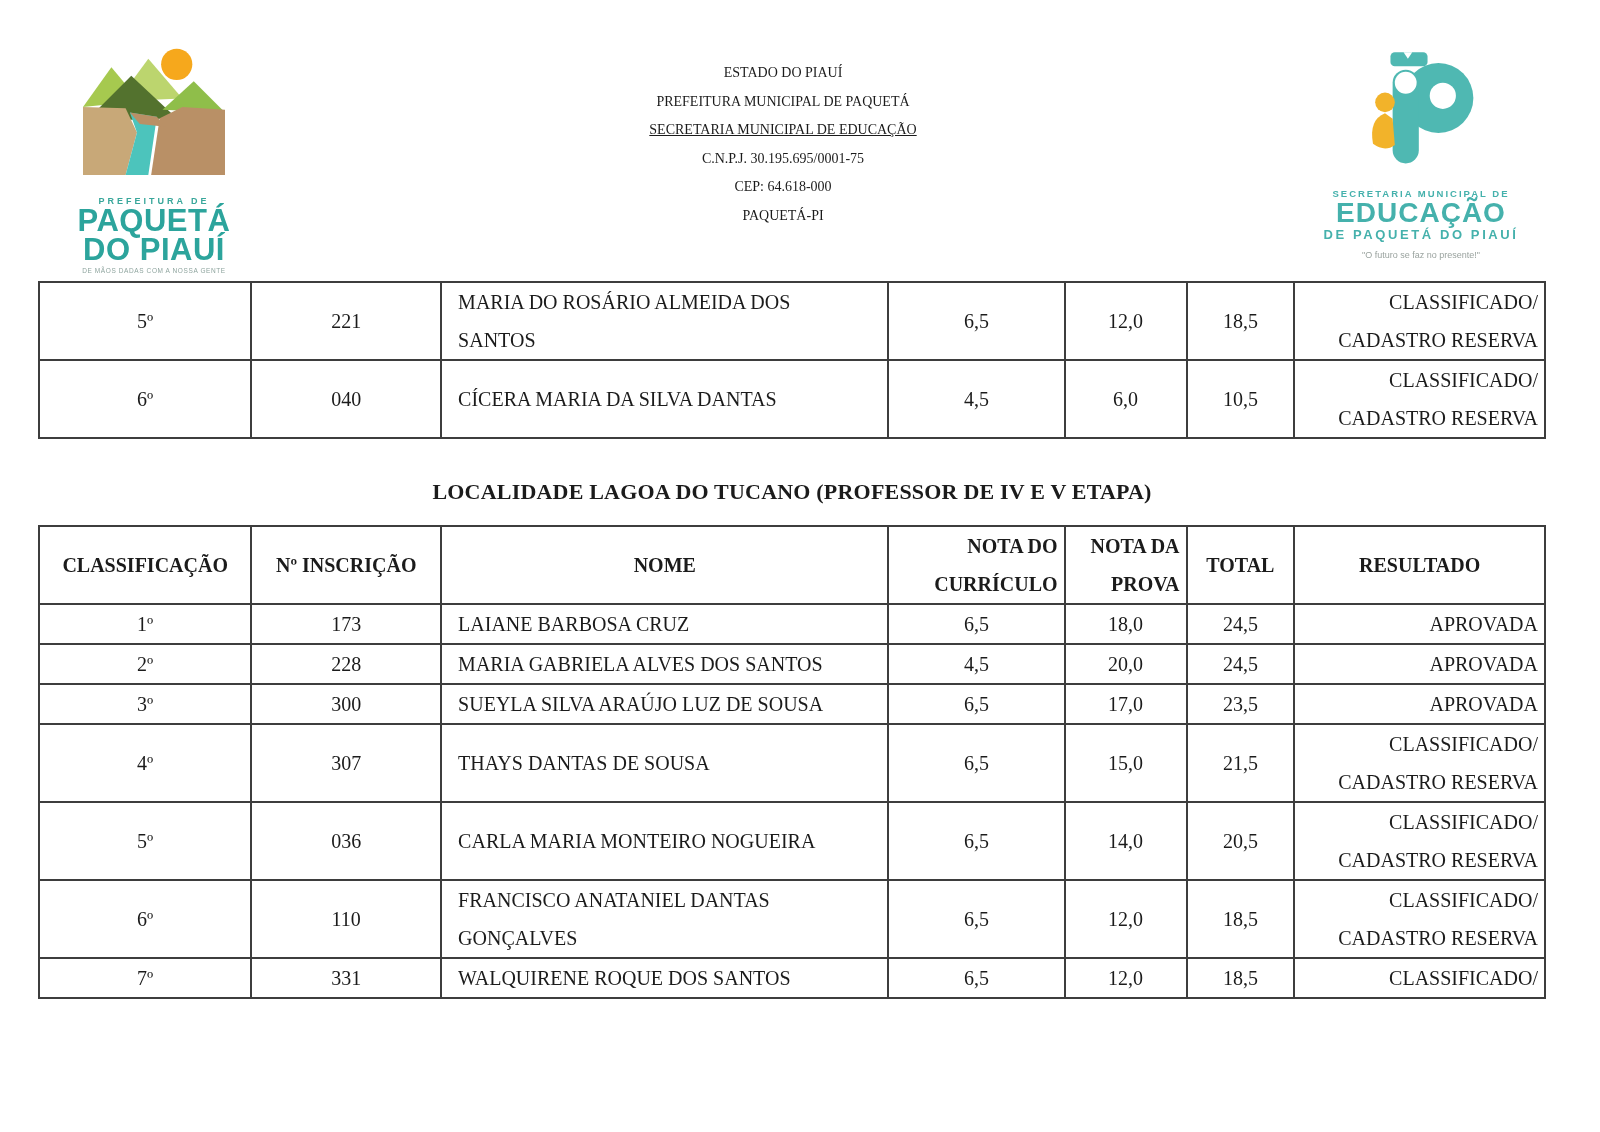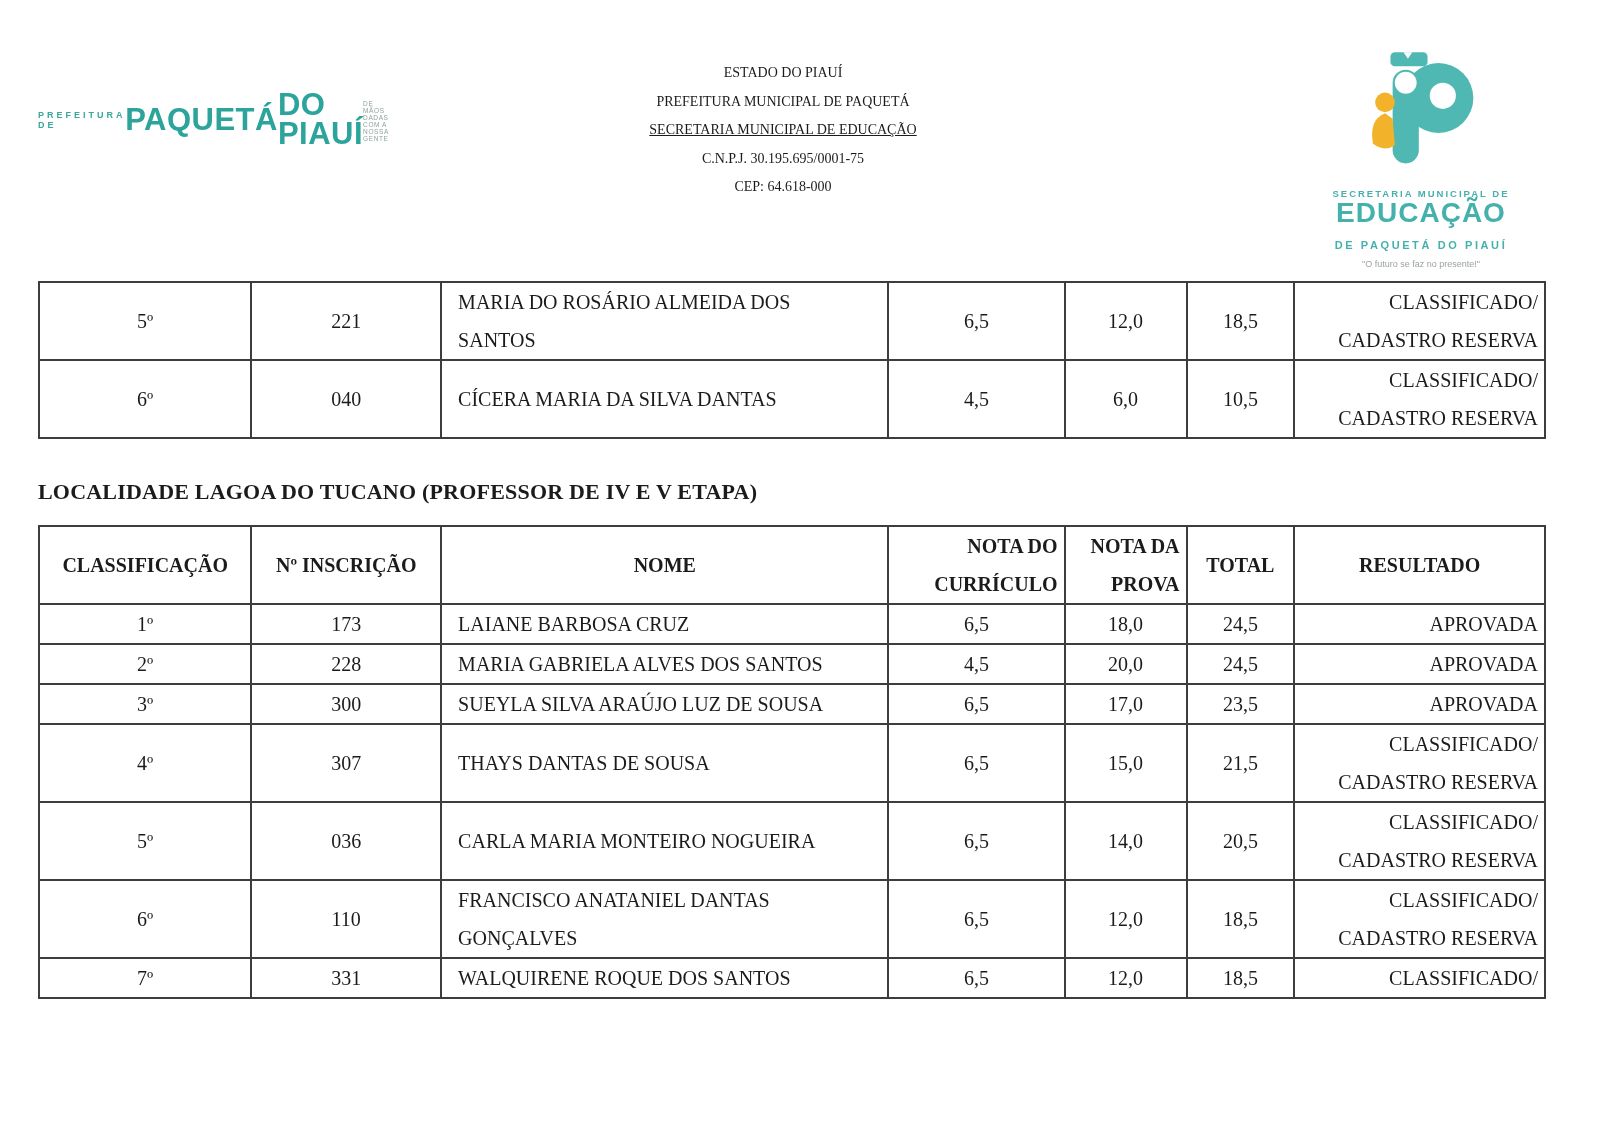--- a/index.html
+++ b/index.html
@@ -6,48 +6,48 @@
   html,body { margin:0; padding:0; }
   body {
     width:1600px; height:1132px; overflow:hidden;
     background:#ffffff; color:#1b1b1b;
     font-family:"Liberation Serif","DejaVu Serif",serif;
   }
   .page { padding:40px 54px 0 38px; }
 
   
   .header-row { display:flex; align-items:flex-start; min-height:241px; }
-  .logo-left { width:232px; display:flex; flex-direction:row; align-items:center; padding-top:4px; }
+  .logo-left { width:232px; display:flex; flex-direction:column; align-items:center; padding-top:4px; }
   .logo-left .sans, .logo-right .sans { font-family:"Liberation Sans","DejaVu Sans",sans-serif; }
   .ll-pretitle { font-size:9px; font-weight:bold; letter-spacing:3px; color:#39a79b; margin-top:2px; }
   .ll-name { font-size:31px; font-weight:800; letter-spacing:.5px; color:#2ca49c; line-height:29px; }
   .ll-tagline { font-size:6.5px; color:#8ea49e; letter-spacing:.6px; margin-top:3px; }
 
   .org-block { flex:1; text-align:center; font-size:14px; line-height:28.5px; padding-top:19px; }
   .org-block .u { text-decoration:underline; }
 
   .logo-right { width:250px; text-align:center; padding-top:10px; }
   .lr-pretitle { font-size:9.5px; font-weight:bold; letter-spacing:2px; color:#45b1ac; margin-top:14px; }
   .lr-name { font-size:28px; font-weight:800; letter-spacing:1px; color:#45b1ac; line-height:28px; }
-  .lr-subtitle { font-size:11px; font-weight:bold; letter-spacing:2.6px; color:#45b1ac; margin-top:12px; }
+  .lr-subtitle { font-size:13px; font-weight:bold; letter-spacing:2.6px; color:#45b1ac; margin-top:0; }
   .lr-tagline { font-size:9px; color:#9aa39f; margin-top:8px; }
 
   
   table { border-collapse:collapse; table-layout:fixed; width:100%;border-radius:21px; }
   td,th {
     border:2px solid #3d3d3d;
     font-size:20px; line-height:38px;
     vertical-align:middle; text-align:center;
     padding:0 6px; overflow:hidden;
   }
   th { font-weight:bold; }
   .pre { white-space:pre-line;text-align:right; }
   td.nome { text-align:left; padding-left:16px; }
 
-  .section-title { font-weight:bold; font-size:22px; margin:40px 0 20px 0; letter-spacing:.2px; }
+  .section-title { font-weight:bold; font-size:22px; margin:40px 0 20px 0; letter-spacing:.2px;text-align:center; }
 </style>
 </head>
 <body>
 
 <div class="page">
 
   <div class="header-row">
 
     <div class="logo-left">
       <svg width="142" height="150" viewBox="0 0 100 105" aria-hidden="true">
@@ -67,20 +67,21 @@
       <div class="sans ll-name">DO PIAUÍ</div>
       <div class="sans ll-tagline">DE MÃOS DADAS COM A NOSSA GENTE</div>
     </div>
 
     <div class="org-block">
       <div>ESTADO DO PIAUÍ</div>
       <div>PREFEITURA MUNICIPAL DE PAQUETÁ</div>
       <div class="u">SECRETARIA MUNICIPAL DE EDUCAÇÃO</div>
       <div>C.N.P.J. 30.195.695/0001-75</div>
       <div>CEP: 64.618-000</div>
+      <div>PAQUETÁ-PI</div>
     </div>
 
     <div class="logo-right">
       <svg width="132" height="120" viewBox="0 0 120 110" aria-hidden="true">
         <rect x="32" y="2" width="34" height="13" rx="4" fill="#4fb8b2"></rect>
         <polygon points="44,2 52,2 48,8" fill="#ffffff"></polygon>
         <circle cx="76" cy="44" r="32" fill="#4fb8b2"></circle>
         <circle cx="80" cy="42" r="12" fill="#ffffff"></circle>
         <rect x="34" y="18" width="24" height="86" rx="12" fill="#4fb8b2"></rect>
         <circle cx="46" cy="30" r="10" fill="#ffffff"></circle>

